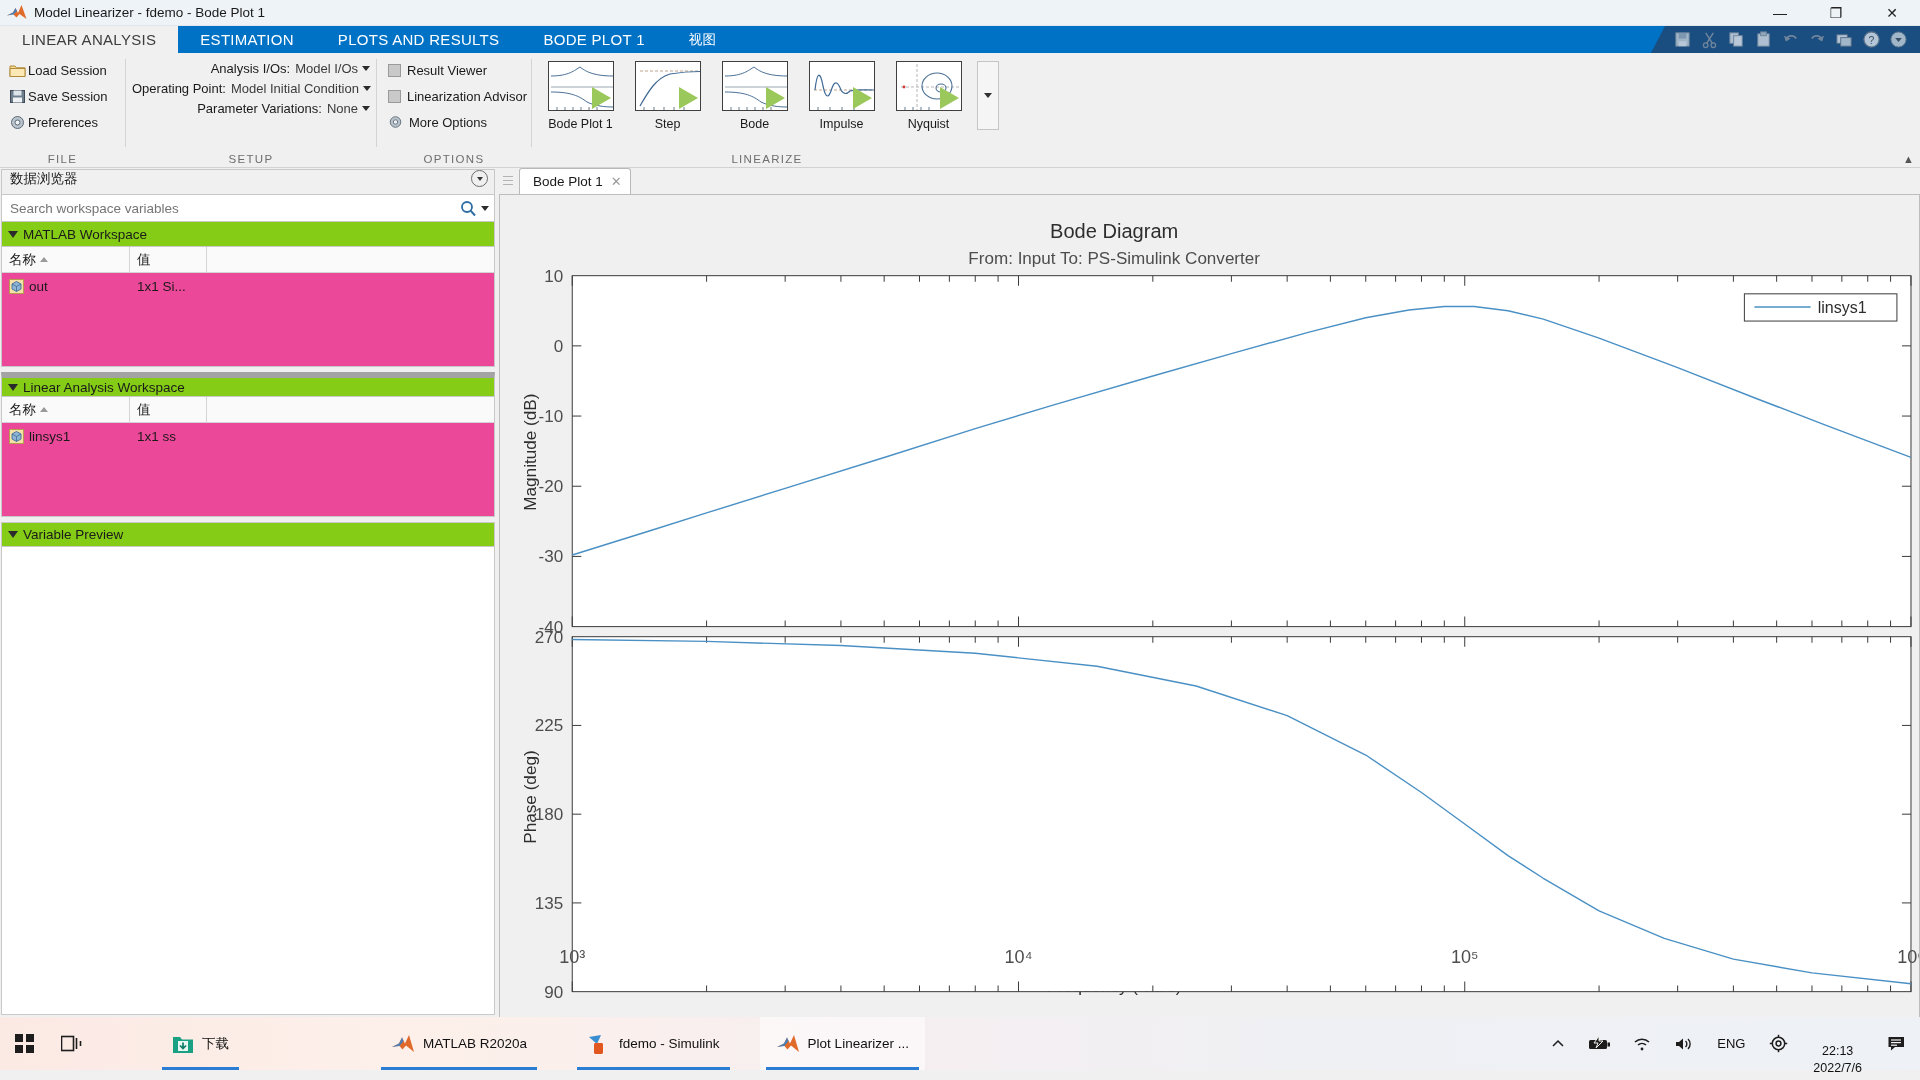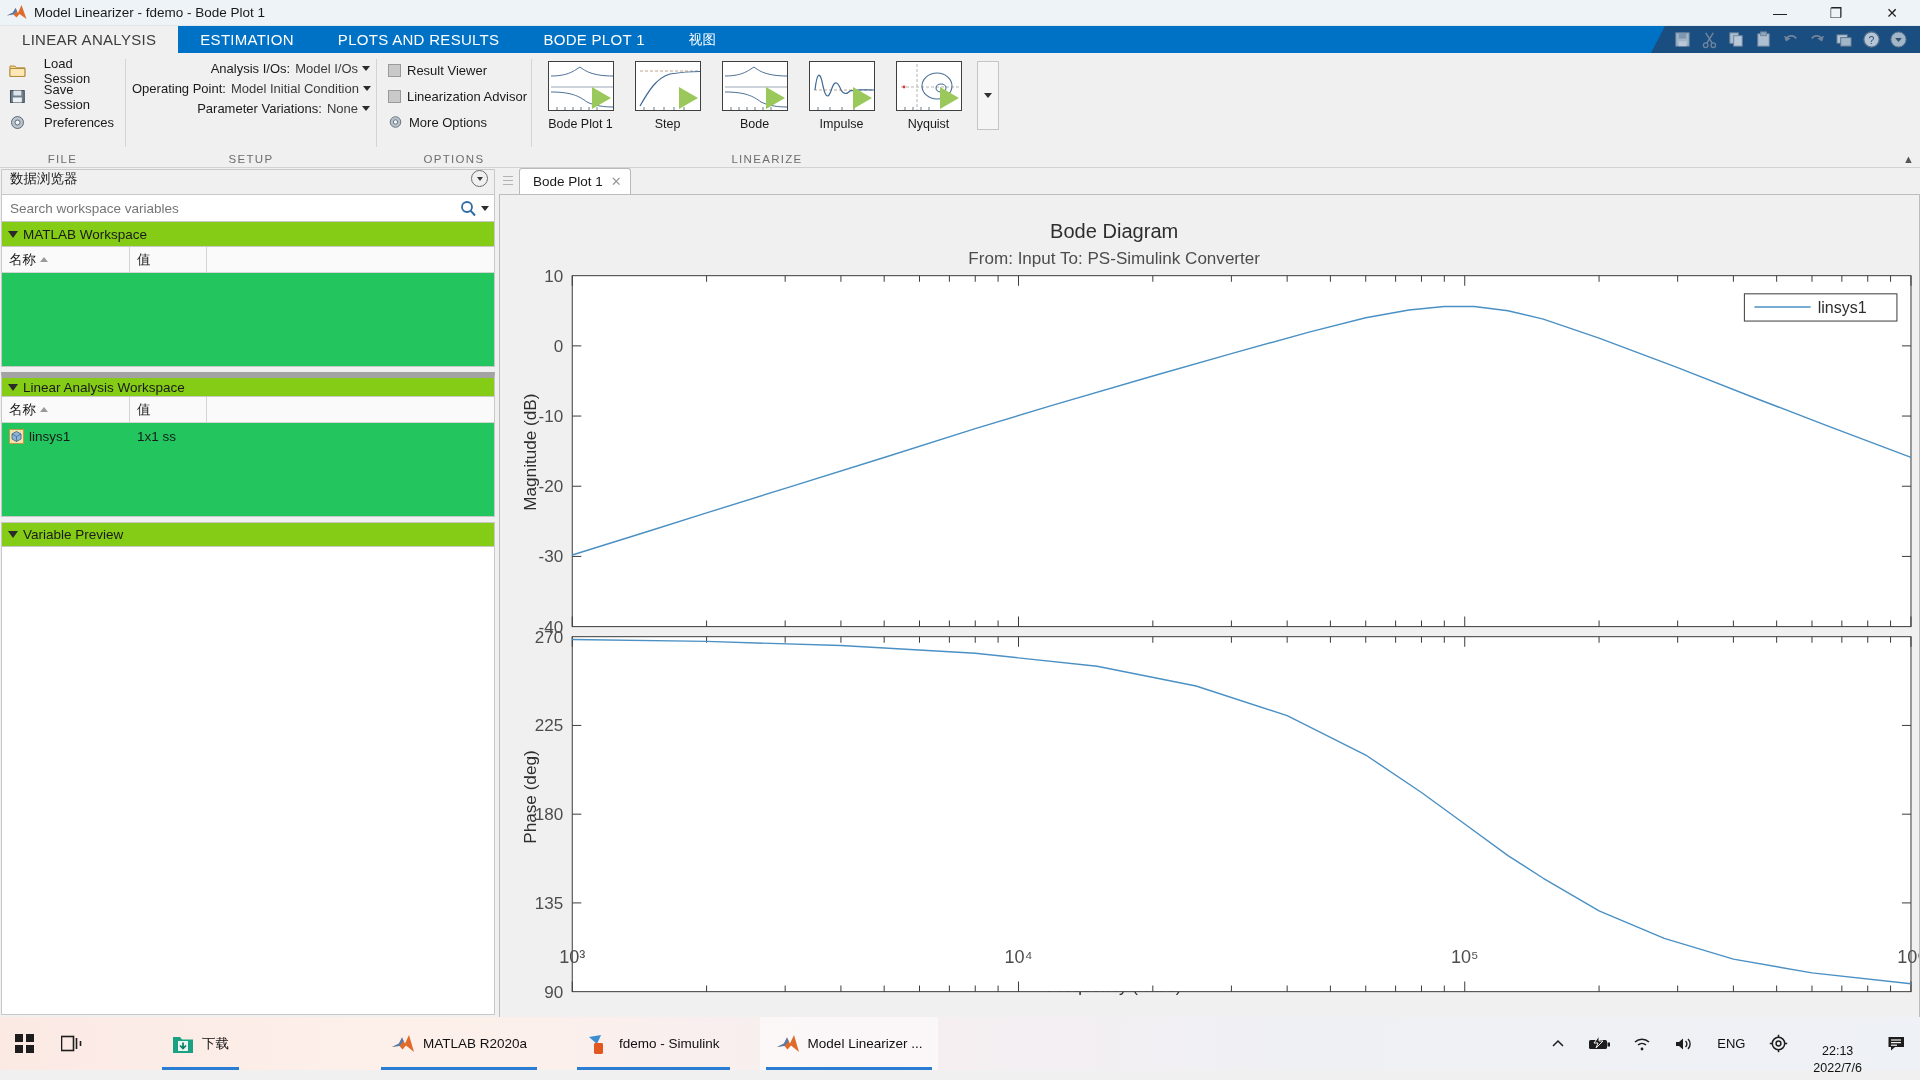--- a/index.html
+++ b/index.html
@@ -56,21 +56,21 @@
   .rgroup-content { flex: 1; display: flex; align-items: flex-start; padding: 6px 0 0 0; }
   .rgroup-label {
     height: 18px; font-size: 11.5px; color: #6e6e6e;
     text-align: center; letter-spacing: 1.3px; line-height: 18px;
   }
   .rsep { width: 1px; background: #d4d4d4; margin: 6px 0 20px 0; }
 
   
   #g-file { width: 125px; }
   #g-file .rgroup-content { flex-direction: column; padding-left: 6px; gap: 3px; }
-  .fileitem { display: flex; align-items: center; gap: 18px; font-size: 13px; color: #1a1a1a; height: 23px; padding: 0 3px; }
+  .fileitem { display: flex; align-items: center; gap: 2px; font-size: 13px; color: #1a1a1a; height: 23px; padding: 0 3px; }
 
   
   #g-setup { width: 250px; }
   #g-setup .rgroup-content { flex-direction: column; padding: 8px 6px 0 6px; gap: 5px; }
   .setuprow { display: flex; align-items: center; font-size: 13px; width: 100%; }
   .setuplabel { color: #1a1a1a; text-align: right; flex: 1; padding-right: 5px; white-space: nowrap; }
   .setupval { color: #3b3b3b; display: flex; align-items: center; gap: 4px; white-space: nowrap; }
   .caret { width: 0; height: 0; border-left: 4px solid transparent; border-right: 4px solid transparent; border-top: 5px solid #2b2b2b; }
 
   
@@ -123,21 +123,21 @@
   .db-search input {
     flex: 1; border: none; outline: none; font-size: 13.5px; color: #6d6d6d;
     font-family: "Liberation Sans", sans-serif; background: transparent;
   }
   .sec-header {
     height: 25px; background: #84cc16; border: 1px solid #c8c8c8; border-top: none;
     display: flex; align-items: center; gap: 5px; padding-left: 6px;
     font-size: 13.5px; color: #1a1a1a;
   }
   .tri-down { width: 0; height: 0; border-left: 5px solid transparent; border-right: 5px solid transparent; border-top: 7px solid #2b2b2b; }
-  .tbl { background: #22c55e; border: 1px solid #c8c8c8; border-top: none; }
+  .tbl { background: #ec4899; border: 1px solid #c8c8c8; border-top: none; }
   .tbl-head { display: flex; height: 26px; border-bottom: 1px solid #d4d4d4; }
   .th {
     font-size: 13.5px; color: #1a1a1a; display: flex; align-items: center; gap: 4px;
     padding-left: 7px; border-right: 1px solid #d4d4d4; background: #fafafa;
   }
   .th:nth-child(1) { width: 128px; }
   .th:nth-child(2) { width: 77px; }
   .th:nth-child(3) { flex: 1; border-right: none; }
   .sort-up { width: 0; height: 0; border-left: 4px solid transparent; border-right: 4px solid transparent; border-bottom: 5px solid #9a9a9a; }
   .trow { display: flex; height: 27px; align-items: center; }
@@ -452,20 +452,32 @@
     <div class="tbl" style="height:120px">
       <div class="tbl-head">
         <div class="th">
             <span>名称</span>
             <i class="sort-up"></i>
           </div>
         <div class="th">
             <span>值</span>
           </div>
         <div class="th"></div>
+      </div>
+      <div class="trow">
+        <div class="td">
+          <svg class="var-ico" viewBox="0 0 15 15">
+              <rect x="0.5" y="0.5" width="14" height="14" fill="#f6e2a8" stroke="#b79b4e"></rect>
+              <path d="M3 5 L7.5 2.5 L12 5 L12 10 L7.5 12.5 L3 10 Z" fill="#8fb4d6" stroke="#3d6b96" stroke-width="0.9"></path>
+              <path d="M3 5 L7.5 7.5 L12 5 M7.5 7.5 L7.5 12.5" stroke="#3d6b96" stroke-width="0.8" fill="none"></path>
+            </svg>
+          <span>out</span>
+        </div>
+        <div class="td">1x1 Si...</div>
+        <div class="td"></div>
       </div>
     </div>
 
     <div class="sec-header" style="margin-top:5px;border-top:6px solid #a3a3a3">
       <i class="tri-down"></i>
       <span>Linear Analysis Workspace</span>
     </div>
     <div class="tbl" style="height:120px">
       <div class="tbl-head">
         <div class="th">
@@ -722,21 +734,21 @@
       </svg>
     <span>fdemo - Simulink</span>
     <i class="underline" style="background:#2b7cd3"></i>
   </div>
 
   <div class="tb-app active" style="margin-left:24px">
     <svg width="24" height="20" viewBox="0 0 24 20">
         <path d="M1 13 L8 9.5 L11 3.5 L14 9.5 L18 1 L23 18 L15 11.5 L11.5 15.5 L8 11.5 Z" fill="#e06a2a"></path>
         <path d="M1 13 L8 9.5 L11 3.5 L12.5 7 L8.5 12 Z" fill="#4b7fb5"></path>
       </svg>
-    <span>Model Linearizer ...</span>
+    <span>Plot Linearizer ...</span>
     <i class="underline" style="background:#2b7cd3"></i>
   </div>
 
   <div id="tray">
     <div class="tray-ico">
       <svg width="14" height="14" viewBox="0 0 14 14">
           <path d="M2 9 L7 4 L12 9" stroke="#1d1d1d" stroke-width="1.5" fill="none"></path>
         </svg>
     </div>
     <div class="tray-ico">

